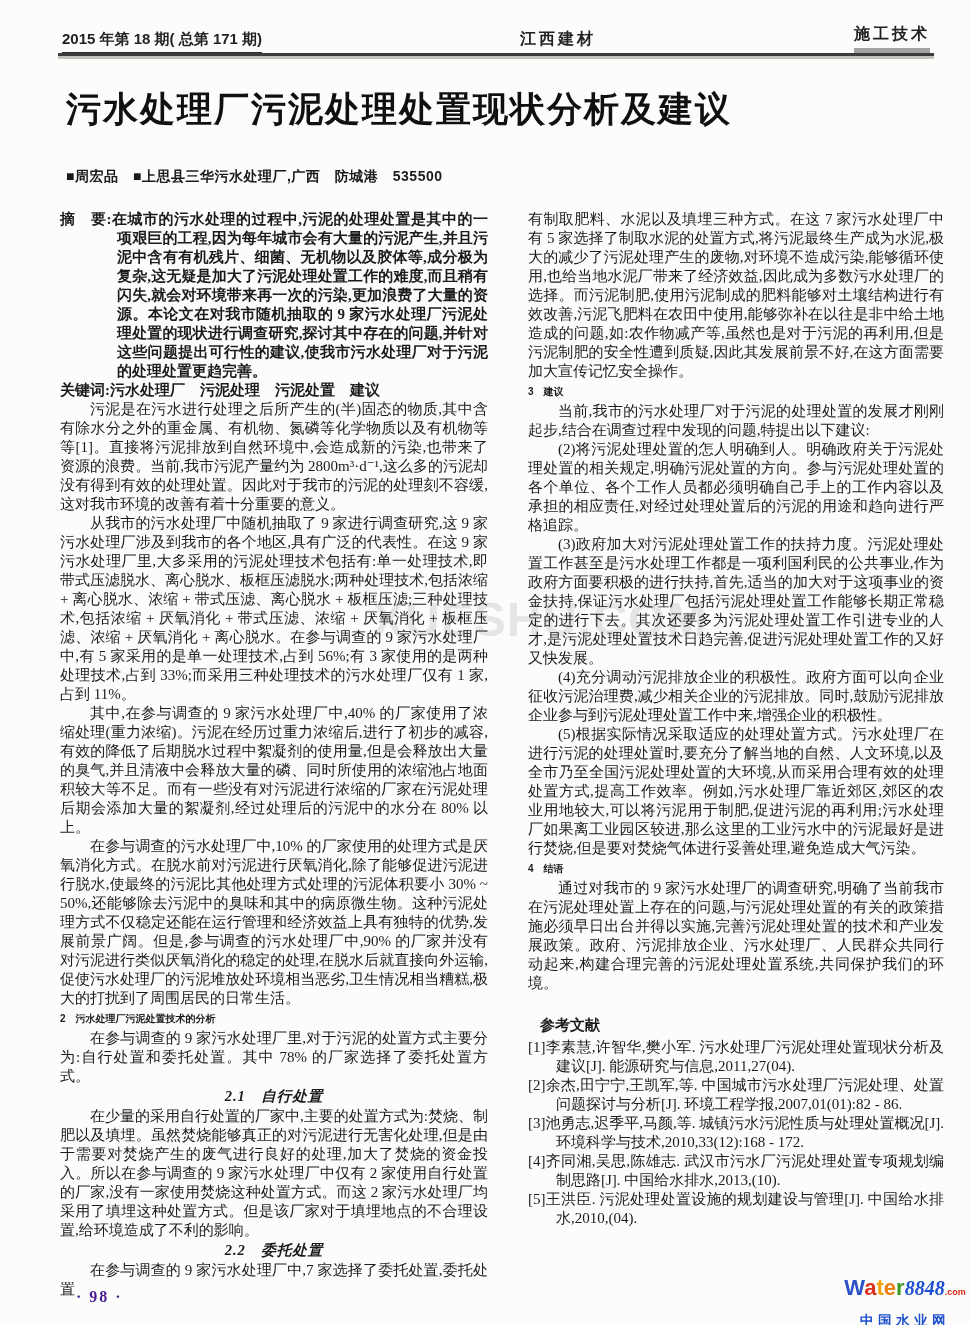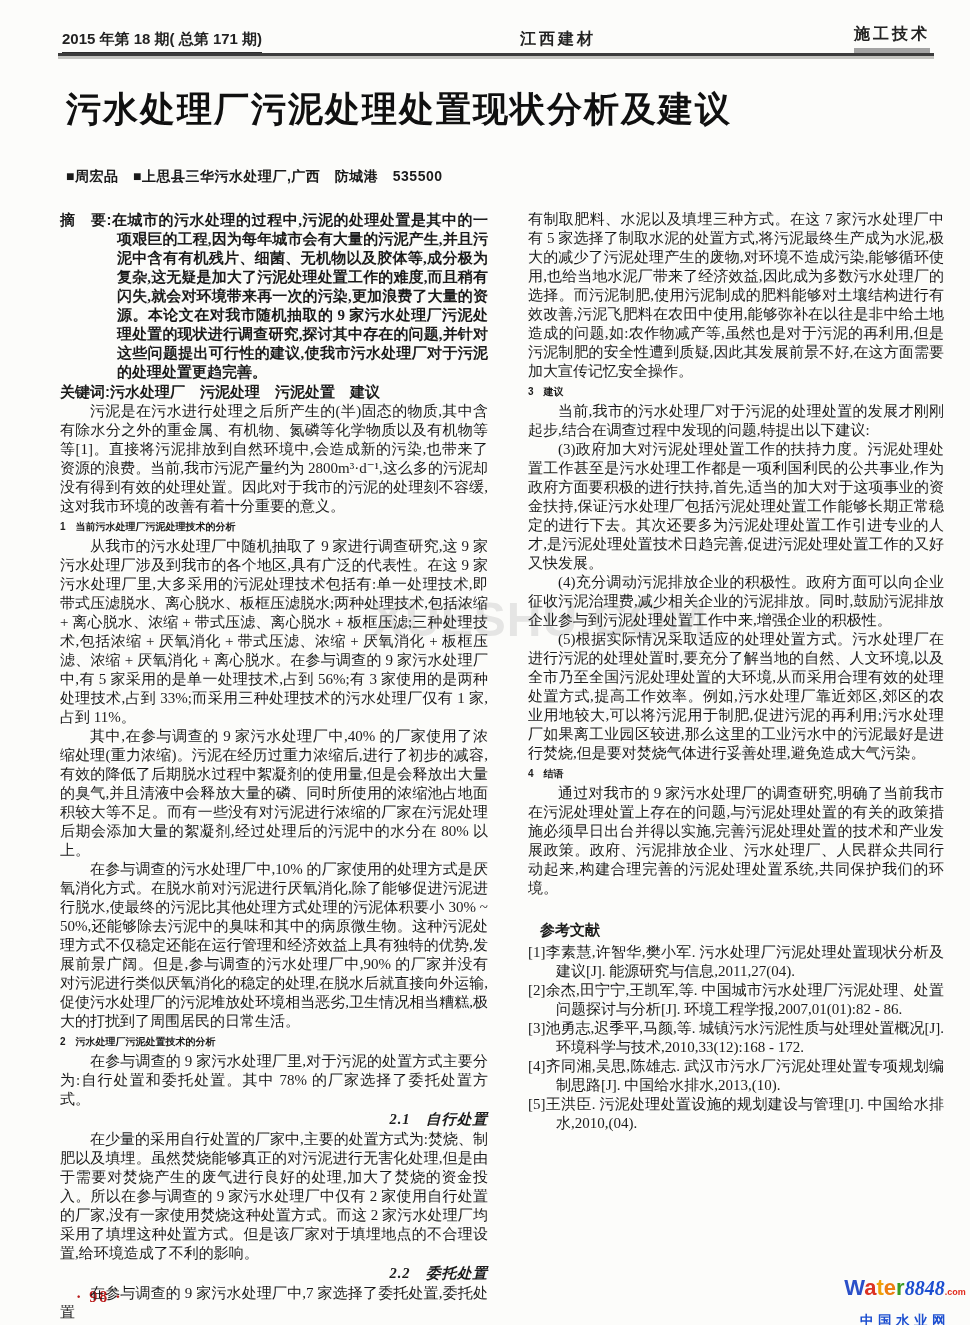--- a/index.html
+++ b/index.html
@@ -41,40 +41,40 @@
   .col-right{left:528px;width:416px;}
   .col p{margin:0;}
   .para{text-indent:2em;}
   .noindent{text-indent:0;}
   .sec{
     font-family:"Liberation Sans","DejaVu Sans",sans-serif;
     font-weight:bold;font-size:10px;margin:1px 0;line-height:19px;text-align:left;
   }
   .subsec{
     font-style:italic;font-weight:bold;font-size:14.5px;margin:1px 0;
-    letter-spacing:1px;line-height:19px;text-align:right;font-family:Liberation Serif, serif;
+    letter-spacing:1px;line-height:19px;text-align:center;font-family:Liberation Serif, serif;
   }
   .hang{padding-left:57px;text-indent:-57px;}
   .bold-text{font-weight:bold;}
-  .lbl{font-family:Liberation Sans, sans-serif;font-weight:bold;}
+  .lbl{font-family:Liberation Serif, serif;font-weight:bold;}
   .refs-h{
     font-family:"Liberation Sans","DejaVu Sans",sans-serif;
     font-weight:bold;font-size:15px;margin:22px 12px 4px;text-align:left;
   }
   .ref{padding-left:28px;text-indent:-28px;margin:0;}
   
   .watermark{
     position:absolute;left:372px;top:592px;z-index:1;white-space:nowrap;
     font-family:"Liberation Sans","DejaVu Sans",sans-serif;font-weight:bold;
     font-size:48px;color:rgba(130,130,128,0.18);letter-spacing:1px;
   }
   
   .pageno{
     position:absolute;left:76px;top:1288px;font-size:16px;font-weight:bold;
-    letter-spacing:2px;color:#b91c1c;
+    letter-spacing:2px;color:#4c1d95;
   }
   .logo{
     position:absolute;left:840px;top:1276px;width:130px;text-align:center;
     font-family:"Liberation Sans","DejaVu Sans",sans-serif;line-height:1.05;
   }
   .logo-line1{white-space:nowrap;}
   .lw{font-weight:bold;font-size:22px;}
   .lw0{color:#2b50c8}.lw1{color:#dc3222}.lw2{color:#f0a008}.lw3{color:#ee7d10}.lw4{color:#3a9b22}
   .lnum{color:#1d4fd0;font-family:"Liberation Serif","DejaVu Serif",serif;
         font-style:italic;font-weight:bold;font-size:20px;}
@@ -95,36 +95,36 @@
 
   <h1 class="title">污水处理厂污泥处理处置现状分析及建议</h1>
   <div class="authors">■周宏品　■上思县三华污水处理厂,广西　防城港　535500</div>
 
   <div class="watermark">XUESHU.COM</div>
 
   <section class="col col-left">
     <p class="hang bold-text"><span class="lbl">摘　要:</span><span>在城市的污水处理的过程中,污泥的处理处置是其中的一项艰巨的工程,因为每年城市会有大量的污泥产生,并且污泥中含有有机残片、细菌、无机物以及胶体等,成分极为复杂,这无疑是加大了污泥处理处置工作的难度,而且稍有闪失,就会对环境带来再一次的污染,更加浪费了大量的资源。本论文在对我市随机抽取的 9 家污水处理厂污泥处理处置的现状进行调查研究,探讨其中存在的问题,并针对这些问题提出可行性的建议,使我市污水处理厂对于污泥的处理处置更趋完善。</span></p>
     <p class="bold-text"><span class="lbl">关键词:</span><span>污水处理厂　污泥处理　污泥处置　建议</span></p>
     <p class="para">污泥是在污水进行处理之后所产生的(半)固态的物质,其中含有除水分之外的重金属、有机物、氮磷等化学物质以及有机物等等[1]。直接将污泥排放到自然环境中,会造成新的污染,也带来了资源的浪费。当前,我市污泥产量约为 2800m³·d⁻¹,这么多的污泥却没有得到有效的处理处置。因此对于我市的污泥的处理刻不容缓,这对我市环境的改善有着十分重要的意义。</p>
-    <h2 class="sec">1　当前污水处理厂污泥处理技术的分析</h2>
     <p class="para">从我市的污水处理厂中随机抽取了 9 家进行调查研究,这 9 家污水处理厂涉及到我市的各个地区,具有广泛的代表性。在这 9 家污水处理厂里,大多采用的污泥处理技术包括有:单一处理技术,即带式压滤脱水、离心脱水、板框压滤脱水;两种处理技术,包括浓缩 + 离心脱水、浓缩 + 带式压滤、离心脱水 + 板框压滤;三种处理技术,包括浓缩 + 厌氧消化 + 带式压滤、浓缩 + 厌氧消化 + 板框压滤、浓缩 + 厌氧消化 + 离心脱水。在参与调查的 9 家污水处理厂中,有 5 家采用的是单一处理技术,占到 56%;有 3 家使用的是两种处理技术,占到 33%;而采用三种处理技术的污水处理厂仅有 1 家,占到 11%。</p>
     <p class="para">其中,在参与调查的 9 家污水处理厂中,40% 的厂家使用了浓缩处理(重力浓缩)。污泥在经历过重力浓缩后,进行了初步的减容,有效的降低了后期脱水过程中絮凝剂的使用量,但是会释放出大量的臭气,并且清液中会释放大量的磷、同时所使用的浓缩池占地面积较大等不足。而有一些没有对污泥进行浓缩的厂家在污泥处理后期会添加大量的絮凝剂,经过处理后的污泥中的水分在 80% 以上。</p>
     <p class="para">在参与调查的污水处理厂中,10% 的厂家使用的处理方式是厌氧消化方式。在脱水前对污泥进行厌氧消化,除了能够促进污泥进行脱水,使最终的污泥比其他处理方式处理的污泥体积要小 30% ~ 50%,还能够除去污泥中的臭味和其中的病原微生物。这种污泥处理方式不仅稳定还能在运行管理和经济效益上具有独特的优势,发展前景广阔。但是,参与调查的污水处理厂中,90% 的厂家并没有对污泥进行类似厌氧消化的稳定的处理,在脱水后就直接向外运输,促使污水处理厂的污泥堆放处环境相当恶劣,卫生情况相当糟糕,极大的打扰到了周围居民的日常生活。</p>
     <h2 class="sec">2　污水处理厂污泥处置技术的分析</h2>
     <p class="para">在参与调查的 9 家污水处理厂里,对于污泥的处置方式主要分为:自行处置和委托处置。其中 78% 的厂家选择了委托处置方式。</p>
     <h3 class="subsec">2.1　自行处置</h3>
     <p class="para">在少量的采用自行处置的厂家中,主要的处置方式为:焚烧、制肥以及填埋。虽然焚烧能够真正的对污泥进行无害化处理,但是由于需要对焚烧产生的废气进行良好的处理,加大了焚烧的资金投入。所以在参与调查的 9 家污水处理厂中仅有 2 家使用自行处置的厂家,没有一家使用焚烧这种处置方式。而这 2 家污水处理厂均采用了填埋这种处置方式。但是该厂家对于填埋地点的不合理设置,给环境造成了不利的影响。</p>
     <h3 class="subsec">2.2　委托处置</h3>
     <p class="para">在参与调查的 9 家污水处理厂中,7 家选择了委托处置,委托处置</p>
   </section>
 
   <section class="col col-right">
     <p class="noindent">有制取肥料、水泥以及填埋三种方式。在这 7 家污水处理厂中有 5 家选择了制取水泥的处置方式,将污泥最终生产成为水泥,极大的减少了污泥处理产生的废物,对环境不造成污染,能够循环使用,也给当地水泥厂带来了经济效益,因此成为多数污水处理厂的选择。而污泥制肥,使用污泥制成的肥料能够对土壤结构进行有效改善,污泥飞肥料在农田中使用,能够弥补在以往是非中给土地造成的问题,如:农作物减产等,虽然也是对于污泥的再利用,但是污泥制肥的安全性遭到质疑,因此其发展前景不好,在这方面需要加大宣传记忆安全操作。</p>
     <h2 class="sec">3　建议</h2>
     <p class="para">当前,我市的污水处理厂对于污泥的处理处置的发展才刚刚起步,结合在调查过程中发现的问题,特提出以下建议:</p>
+    <p class="para">(2)将污泥处理处置的怎人明确到人。明确政府关于污泥处理处置的相关规定,明确污泥处置的方向。参与污泥处理处置的各个单位、各个工作人员都必须明确自己手上的工作内容以及承担的相应责任,对经过处理处置后的污泥的用途和趋向进行严格追踪。</p>
     <p class="para">(3)政府加大对污泥处理处置工作的扶持力度。污泥处理处置工作甚至是污水处理工作都是一项利国利民的公共事业,作为政府方面要积极的进行扶持,首先,适当的加大对于这项事业的资金扶持,保证污水处理厂包括污泥处理处置工作能够长期正常稳定的进行下去。其次还要多为污泥处理处置工作引进专业的人才,是污泥处理处置技术日趋完善,促进污泥处理处置工作的又好又快发展。</p>
     <p class="para">(4)充分调动污泥排放企业的积极性。政府方面可以向企业征收污泥治理费,减少相关企业的污泥排放。同时,鼓励污泥排放企业参与到污泥处理处置工作中来,增强企业的积极性。</p>
     <p class="para">(5)根据实际情况采取适应的处理处置方式。污水处理厂在进行污泥的处理处置时,要充分了解当地的自然、人文环境,以及全市乃至全国污泥处理处置的大环境,从而采用合理有效的处理处置方式,提高工作效率。例如,污水处理厂靠近郊区,郊区的农业用地较大,可以将污泥用于制肥,促进污泥的再利用;污水处理厂如果离工业园区较进,那么这里的工业污水中的污泥最好是进行焚烧,但是要对焚烧气体进行妥善处理,避免造成大气污染。</p>
     <h2 class="sec">4　结语</h2>
     <p class="para">通过对我市的 9 家污水处理厂的调查研究,明确了当前我市在污泥处理处置上存在的问题,与污泥处理处置的有关的政策措施必须早日出台并得以实施,完善污泥处理处置的技术和产业发展政策。政府、污泥排放企业、污水处理厂、人民群众共同行动起来,构建合理完善的污泥处理处置系统,共同保护我们的环境。</p>
     <h2 class="refs-h">参考文献</h2>
     <p class="ref">[1]李素慧,许智华,樊小军. 污水处理厂污泥处理处置现状分析及建议[J]. 能源研究与信息,2011,27(04).</p>
     <p class="ref">[2]余杰,田宁宁,王凯军,等. 中国城市污水处理厂污泥处理、处置问题探讨与分析[J]. 环境工程学报,2007,01(01):82 - 86.</p>
     <p class="ref">[3]池勇志,迟季平,马颜,等. 城镇污水污泥性质与处理处置概况[J]. 环境科学与技术,2010,33(12):168 - 172.</p>
     <p class="ref">[4]齐同湘,吴思,陈雄志. 武汉市污水厂污泥处理处置专项规划编制思路[J]. 中国给水排水,2013,(10).</p>

